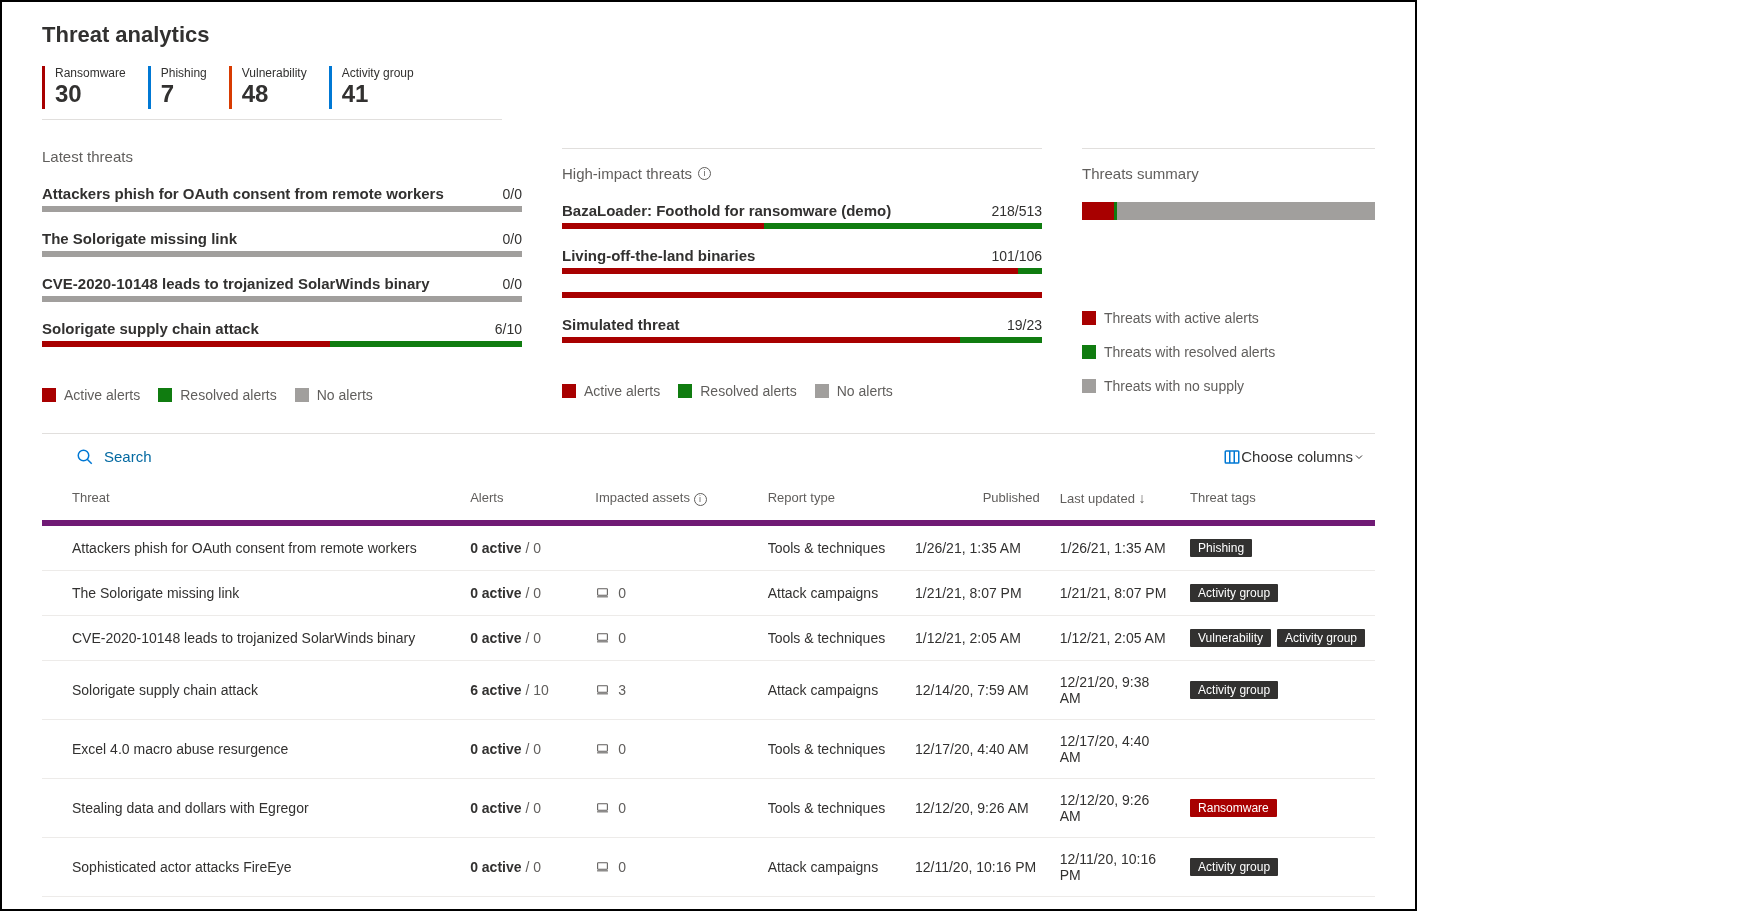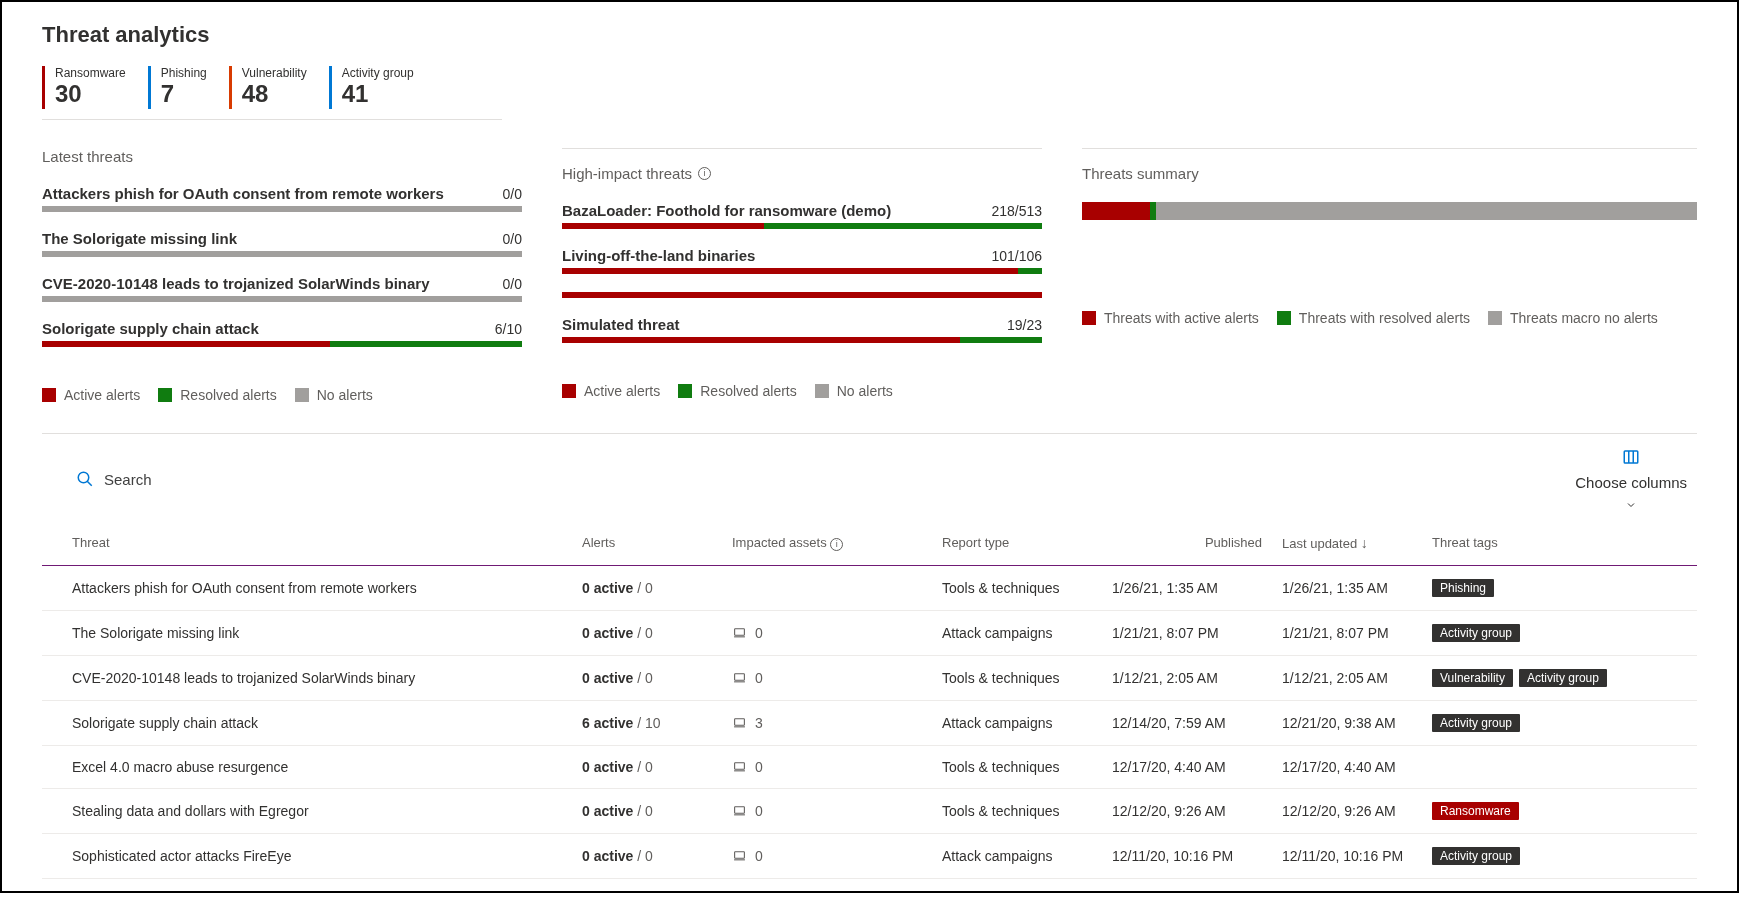--- a/index.html
+++ b/index.html
@@ -1,17 +1,17 @@
 <!DOCTYPE html>
 <html><head>
 <meta charset="utf-8">
 <style>
   * { box-sizing: border-box; }
   html, body { margin: 0; padding: 0; background: #fff; font-family: "Segoe UI", Arial, sans-serif; color: #323130; }
-  .page { width: 1739px; border: 2px solid #000; padding: 20px 0 12px 0; position: relative; }
+  .page { width: 1417px; border: 2px solid #000; padding: 20px 0 12px 0; position: relative; }
   .inner { padding: 0 40px; }
   .title { font-size: 22px; font-weight: 700; margin-bottom: 18px; }
 
   .kpi-row { display: flex; gap: 0; border-bottom: 1px solid #e1dfdd; padding-bottom: 10px; width: 460px; }
   .kpi { padding: 0 22px 0 10px; border-left: 3px solid; }
   .kpi .lbl { font-size: 12px; color: #323130; }
   .kpi .val { font-size: 24px; font-weight: 700; line-height: 1.2; }
 
   .panels { display: grid; grid-template-columns: 480px 480px 1fr; gap: 40px; margin-top: 20px; }
   .panel-title { font-size: 15px; color: #605e5c; margin: 8px 0 20px 0; border-top: 1px solid #e1dfdd; padding-top: 16px; display:flex; align-items:center; gap:6px;}
@@ -30,26 +30,26 @@
   .legend .item { display:flex; align-items:center; gap:8px; }
   .swatch { width:14px; height:14px; display:inline-block; }
 
   .summary-big { font-size: 24px; font-weight: 700; margin-bottom: 48px; }
   .summary-bar { height: 18px; width: 100%; display:flex; }
 
   hr.sep { border: none; border-top: 1px solid #e1dfdd; margin: 30px 0 14px 0; }
 
   .toolbar { display:flex; justify-content:space-between; align-items:center; padding: 0 10px; }
   .search { display:flex; align-items:center; gap:10px; color:#0078d4; padding-left: 24px;}
-  .search-text { color:#404040; font-size:15px; }
-  .cols-btn { display:flex; align-items:center; gap:8px; color:#323130; font-size:15px; cursor:pointer;flex-direction:column; }
+  .search-text { color:#0369a1; font-size:15px; }
+  .cols-btn { display:flex; align-items:center; color:#323130; font-size:15px; cursor:pointer; }
   .cols-btn svg { color:#0078d4; }
 
   table { width: 100%; border-collapse: collapse; margin-top: 14px; }
-  th { text-align:left; font-weight:400; color:#605e5c; font-size:13px; padding: 10px 10px 14px 10px; border-bottom: 1px solid #701a75; }
+  th { text-align:left; font-weight:400; color:#605e5c; font-size:13px; padding: 10px 10px 14px 10px; border-bottom: 6px solid #701a75; }
   td { padding: 13px 10px; border-bottom: 1px solid #edebe9; font-size:14px; color:#323130; vertical-align: middle; }
   th:first-child, td:first-child { padding-left: 30px; }
   .alerts-cell b { font-weight:700; }
   .alerts-cell span.rest { color:#605e5c; }
   .asset-cell { display:flex; align-items:center; gap:8px; color:#605e5c; }
   .tags { display:flex; gap:6px; }
   .tag { background:#323130; color:#fff; font-size:12px; padding:2px 8px; border-radius:1px; white-space:nowrap; }
   .tag.red { background:#a80000; }
   .sort-arrow { font-size:14px; }
   .info-icon { width:13px; height:13px; border:1px solid #605e5c; border-radius:50%; display:inline-flex; align-items:center; justify-content:center; font-size:9px; color:#605e5c; }
@@ -229,21 +229,21 @@
           <div class="item">
               <span class="swatch c-red"></span>
               <span>Threats with active alerts</span>
             </div>
           <div class="item">
               <span class="swatch c-green"></span>
               <span>Threats with resolved alerts</span>
             </div>
           <div class="item">
               <span class="swatch c-gray"></span>
-              <span>Threats macro no alerts</span>
+              <span>Threats with no supply</span>
             </div>
         </div>
       </div>
     </div>
 
     <hr class="sep">
 
     <div class="toolbar">
       <div class="search">
         <svg width="18" height="18" viewBox="0 0 24 24" fill="none" stroke="#0078d4" stroke-width="2">

